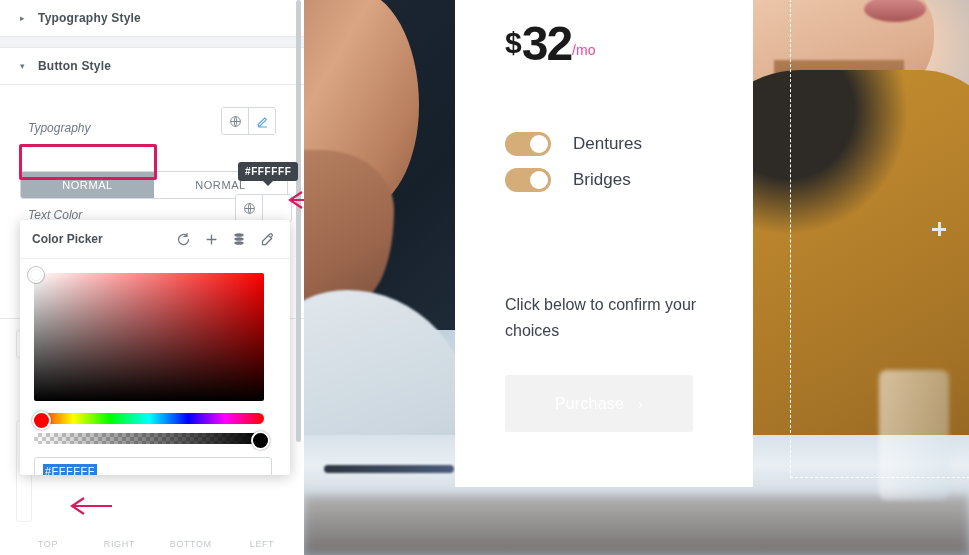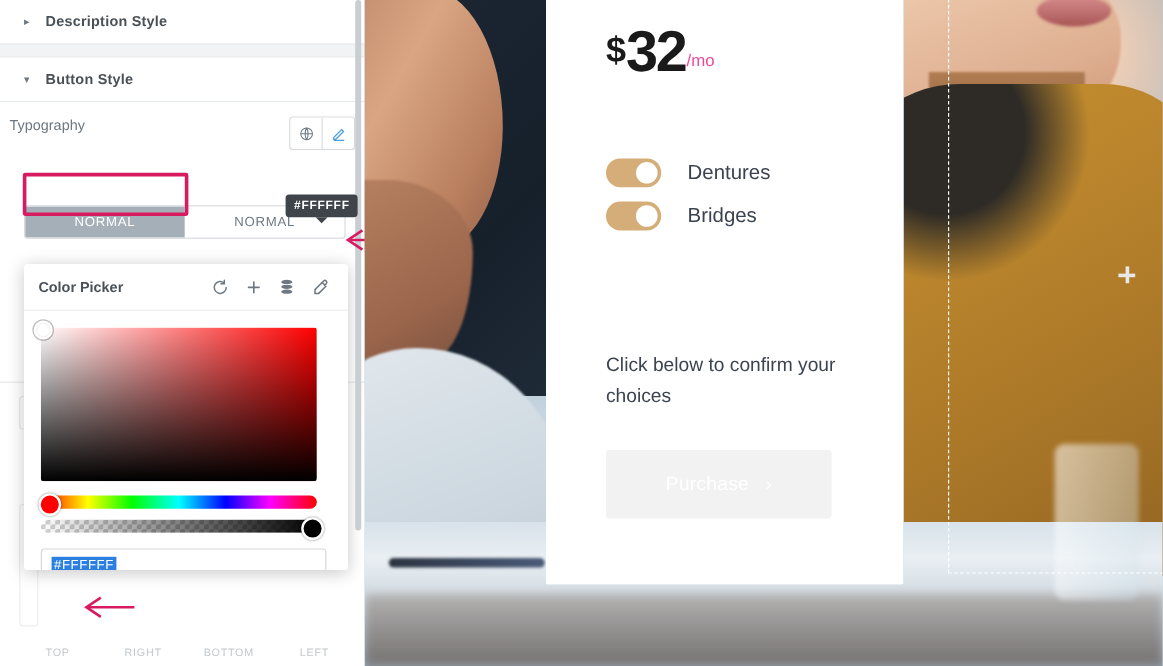--- a/index.html
+++ b/index.html
@@ -24,22 +24,22 @@
     display:flex;align-items:center;
   }
   .sec-title{
     font-size:12px;font-weight:bold;color:#495157;letter-spacing:.2px;
     margin-left:4px;
   }
   .sec-divider{height:1px;background:#e6e9ec;}
   .sec-gap{height:10px;background:#f1f3f5;border-top:1px solid #e6e9ec;border-bottom:1px solid #e6e9ec;}
 
   .ctl-row{
-    display:flex;align-items:flex-start;justify-content:space-between;
-    padding:0 8px;height:38px;
+    display:flex;align-items:flex-end;justify-content:space-between;
+    padding:0 28px;height:38px;font-style:italic;
   }
   .ctl-label{font-size:12px;color:#6d7882;}
   .btn-group{display:flex;border:1px solid #d5d8dc;border-radius:3px;overflow:hidden;background:#fff;}
   .btn-cell{
     width:26px;height:26px;display:flex;align-items:center;justify-content:center;
     background:#fff;border-right:1px solid #d5d8dc;
   }
   .btn-cell:last-child{border-right:none;}
   .swatch-cell{width:28px;height:26px;background:#ffffff;}
 
@@ -300,21 +300,21 @@
     position:absolute;left:448px;top:0;width:1px;height:487px;background:#7fb6e0;
   }
 </style>
 </head>
 <body>
 
 <div class="panel">
 
   <div class="sec-row">
     <span class="sec-caret">▸</span>
-    <span class="sec-title">Description Style</span>
+    <span class="sec-title">Typography Style</span>
   </div>
   <div class="sec-gap"></div>
 
   <div class="sec-row">
     <span class="sec-caret">▾</span>
     <span class="sec-title">Button Style</span>
   </div>
   <div class="sec-divider"></div>
 
   <div class="ctl-row" style="margin-top:12px;">
@@ -334,20 +334,32 @@
       </span>
     </span>
   </div>
 
   <div class="tabs">
     <div class="tab active">NORMAL</div>
     <div class="tab">NORMAL</div>
   </div>
   <div class="tab-hl"></div>
 
+  <div class="ctl-row" style="position:absolute;left:0;top:184px;width:264px;">
+    <span class="ctl-label">Text Color</span>
+    <span class="btn-group">
+      <span class="btn-cell">
+        <svg width="13" height="13" viewBox="0 0 24 24" fill="none" stroke="#6d7882" stroke-width="1.6">
+          <circle cx="12" cy="12" r="9"></circle>
+            <path d="M3 12h18M12 3c3 3.5 3 14.5 0 18M12 3c-3 3.5-3 14.5 0 18"></path>
+        </svg>
+      </span>
+      <span class="btn-cell swatch-cell"></span>
+    </span>
+  </div>
 
   <div class="bg-stub" style="left:0;top:318px;width:304px;height:1px;background:#e6e9ec;"></div>
   <div class="bg-stub" style="left:16px;top:330px;width:14px;height:26px;border:1px solid #e6e9ec;border-radius:3px;"></div>
   <div class="bg-stub" style="left:16px;top:420px;width:14px;height:100px;border:1px solid #eceef0;border-radius:3px;"></div>
 
   <div class="dim-labels">
     <span>TOP</span>
     <span>RIGHT</span>
     <span>BOTTOM</span>
     <span>LEFT</span>

